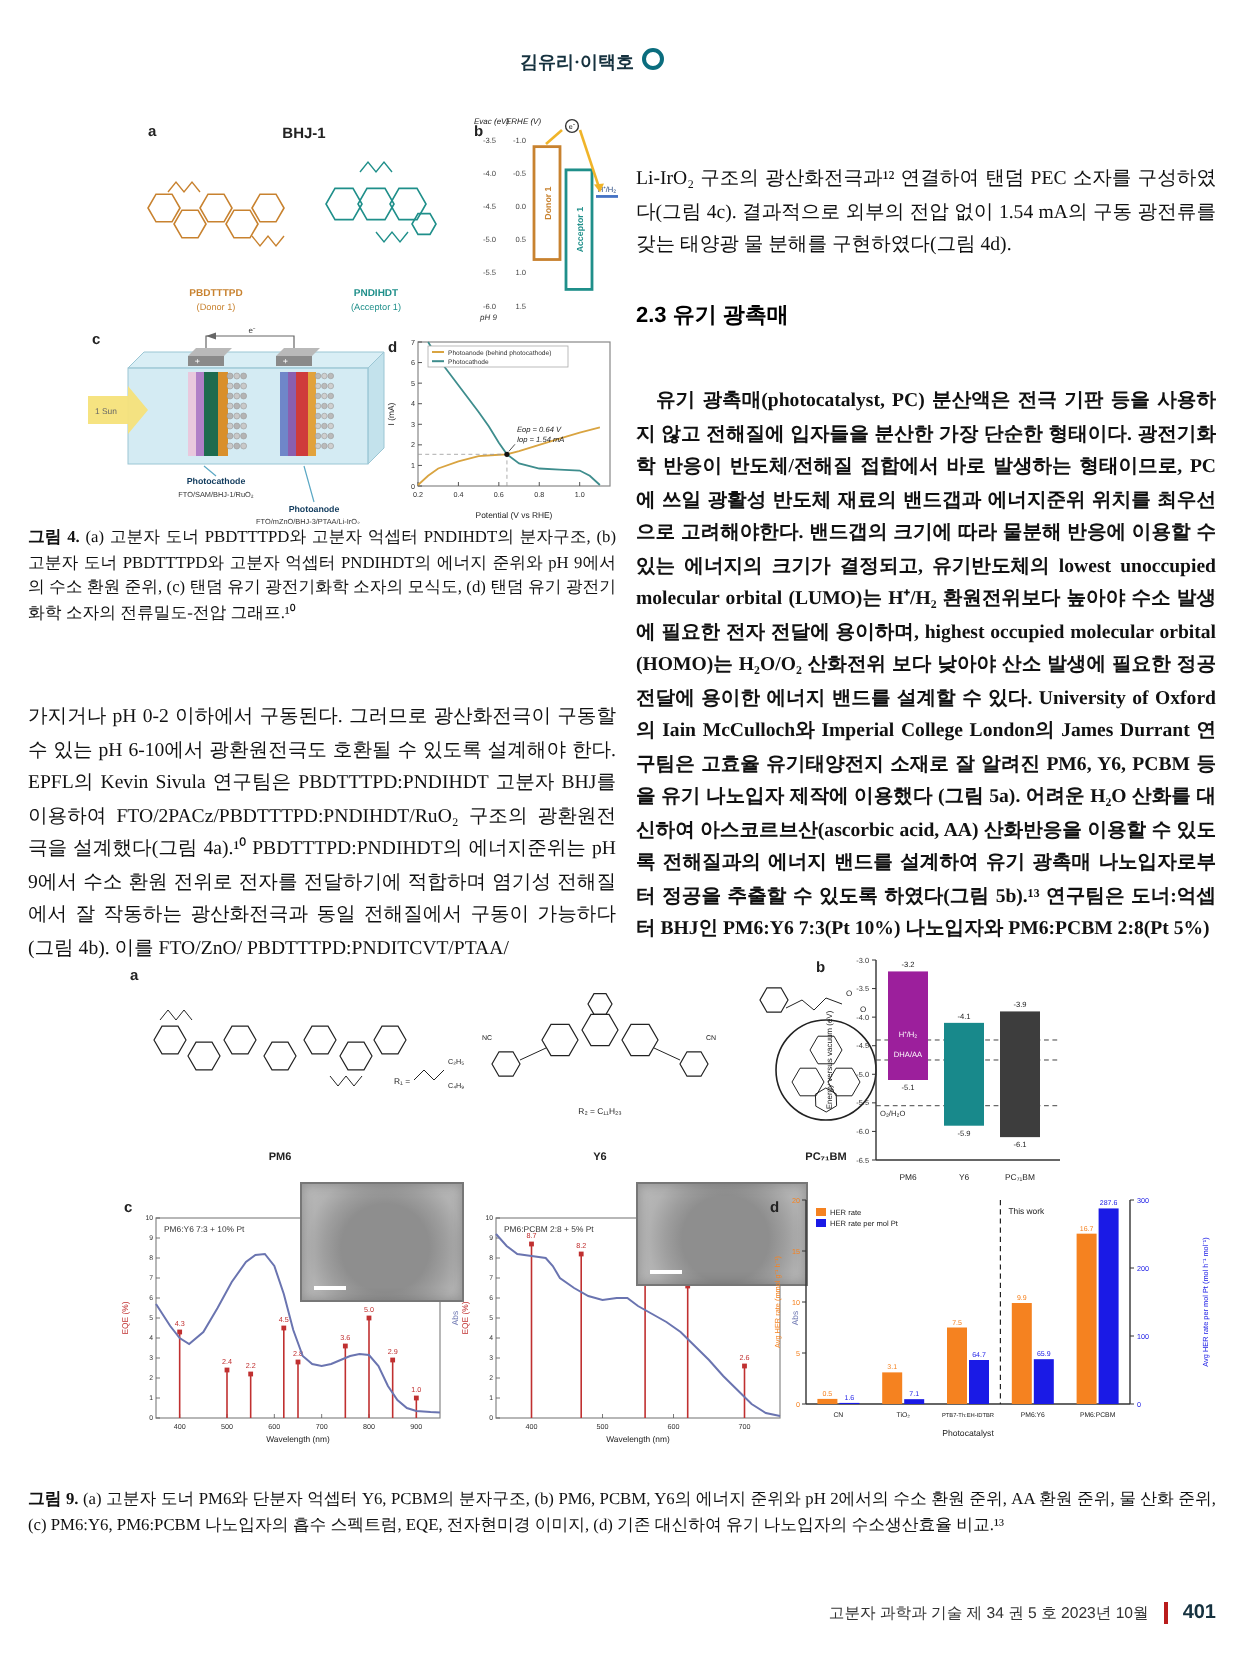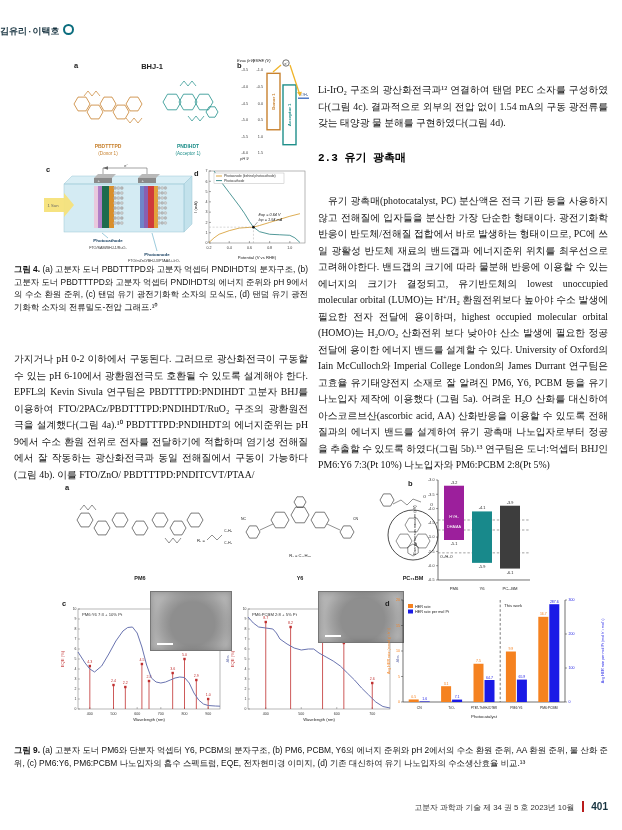--- a/index.html
+++ b/index.html
@@ -1,28 +1,28 @@
 <!DOCTYPE html>
 <html><head>
 <meta charset="utf-8">
 <style>
   html,body{margin:0;padding:0;}
   body{width:622px;height:830px;position:relative;background:#ffffff;
        font-family:"Liberation Serif",serif;color:#1a1a1a;overflow:hidden;}
   .abs{position:absolute;}
-  .header{top:24px;left:0;width:592px;text-align:left;font-family:Liberation Mono, monospace;
+  .header{top:24px;left:0;width:592px;text-align:center;font-family:Liberation Serif, serif;
           font-size:9px;font-weight:bold;color:#16323f;}
   .orcid{display:inline-block;width:7px;height:7px;border:2.2px solid #0b6d7e;border-radius:50%;
          vertical-align:-1px;margin-left:4px;}
   .bodytext{font-size:9.8px;line-height:16.5px;text-align:justify;color:#111;margin-top:24px;}
   .caption{font-size:8.4px;line-height:12.6px;text-align:justify;color:#111;
-           font-family:Liberation Sans, sans-serif;}
+           font-family:Liberation Serif, serif;}
   .caption b{font-weight:bold;}
-  .sechead{font-family:Liberation Mono, monospace;font-size:11px;font-weight:bold;color:#000;}
-  .indent{text-indent:10px;}
+  .sechead{font-family:Liberation Sans, sans-serif;font-size:11px;font-weight:bold;color:#000;}
+  .indent{text-indent:10px;font-weight:bold;}
   .footer{top:801px;left:0;width:608px;text-align:right;font-family:"Liberation Sans",sans-serif;
           font-size:7.8px;color:#333;}
   .pagenum{font-size:10px;font-weight:bold;color:#16323f;border-left:2px solid #b91c1c;
            padding-left:7px;margin-left:8px;margin-top:32px;}
   .tem{position:absolute;background:
         radial-gradient(circle at 52% 55%, #8e8e8e 0 42%, #9e9e9e 58%, #b2b2b2 75%, #bcbcbc 100%);
        border:1px solid #777;box-shadow:inset 0 0 6px rgba(0,0,0,.25);}
   .tem::after{content:"";position:absolute;left:6px;bottom:5px;width:16px;height:2px;background:#fff;}
   svg text{font-family:"Liberation Sans",sans-serif;}
 </style>

